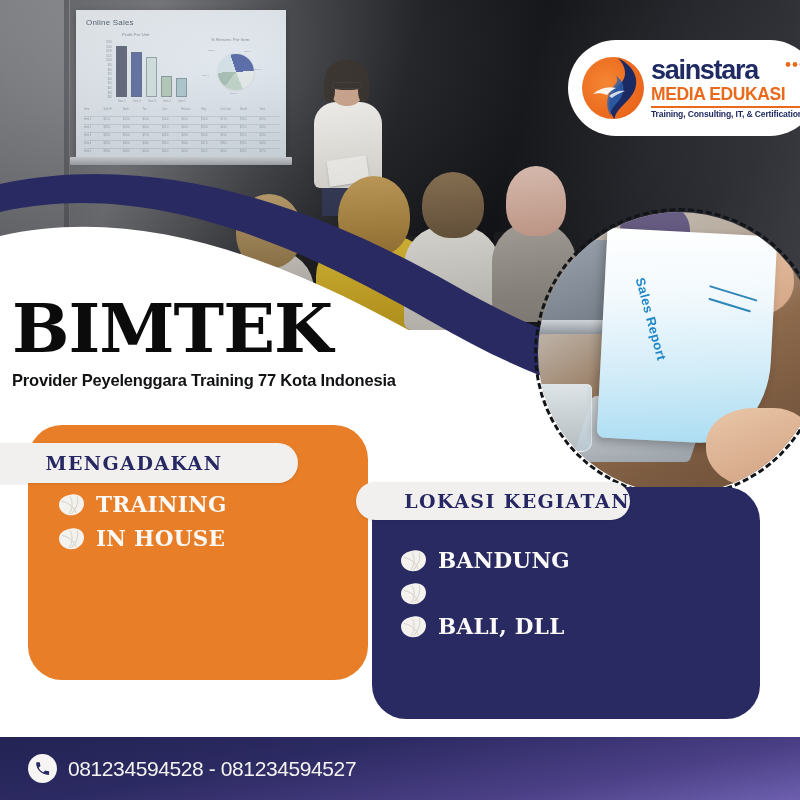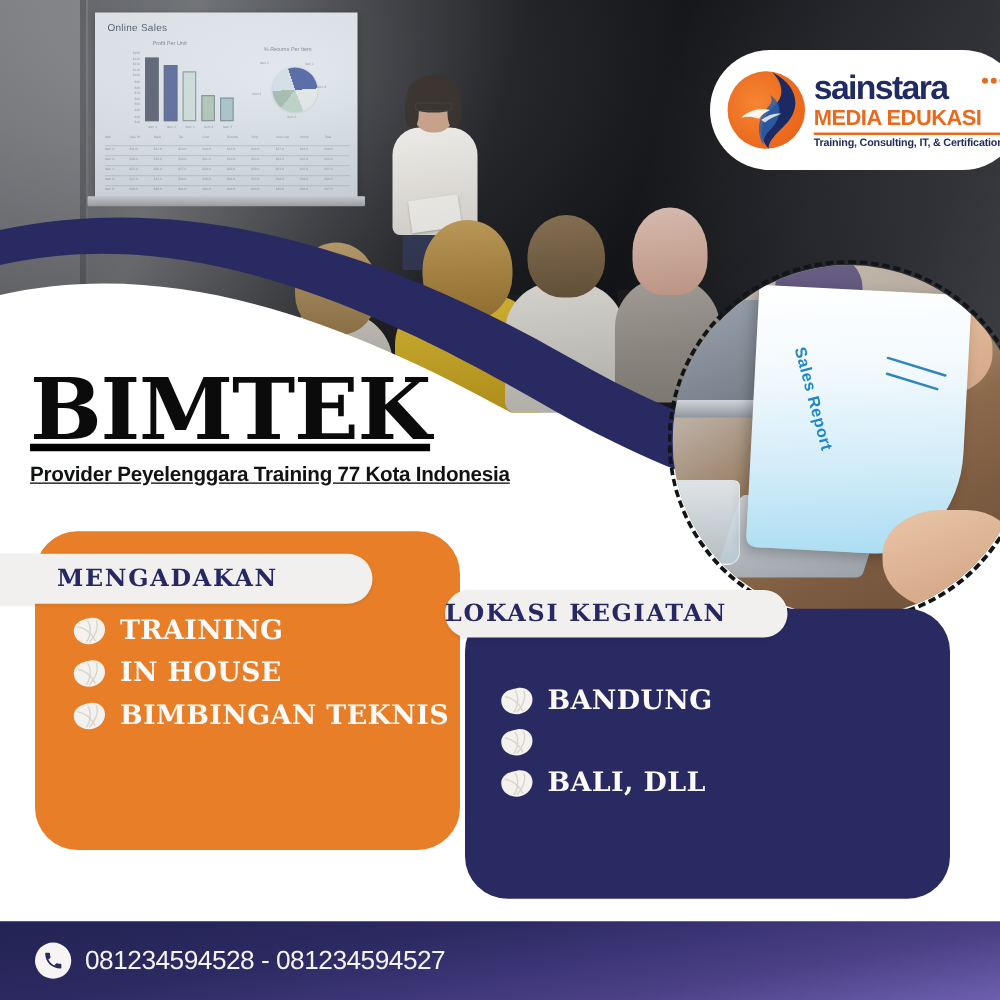--- a/index.html
+++ b/index.html
@@ -111,40 +111,40 @@
     background:linear-gradient(180deg,rgba(226,235,240,.92),rgba(186,201,210,.88));
     border-radius:5px 5px 10px 10px; border:1px solid rgba(255,255,255,.55); }
   .cp-lap2 { position:absolute; left:44px; top:184px; width:118px; height:66px;
     background:linear-gradient(170deg,#d5d9dd,#9aa1a8); transform:skewX(-18deg); border-radius:4px;}
   .cp-pen { position:absolute; left:214px; top:252px; width:46px; height:9px;
     background:linear-gradient(90deg,#e8e8ea,#9aa0a6); border-radius:5px; transform:rotate(-22deg);}
   .dash-ring { position:absolute; left:534px; top:208px; width:290px; height:290px;
     border-radius:50%; border:3px dashed #111418; }
 
   
-  .title-wrap { position:absolute; left:24px; top:296px;text-decoration:underline; }
+  .title-wrap { position:absolute; left:12px; top:296px; }
   .bimtek { font-family:"DejaVu Serif", serif; font-weight:700; font-size:68px; line-height:.95;
     color:#0b0b0b; letter-spacing:-1px; }
   .tagline { margin-top:10px; font-size:16.5px; font-weight:700; color:#111214; letter-spacing:-.2px;text-align:center; }
 
   
   .card-orange { position:absolute; left:28px; top:425px; width:340px; height:255px;
     background:#E87E27; border-radius:34px; }
   .pill-orange { position:absolute; left:-30px; top:443px; width:328px; height:40px;
     background:#F1F0EE; border-radius:22px; display:flex; align-items:center; justify-content:center;
     box-shadow:0 1px 3px rgba(0,0,0,.10); }
   .pill-txt { font-family:"DejaVu Serif", serif; font-weight:700; font-size:19px;
     color:#272764; letter-spacing:1.4px; }
   .list-orange { position:absolute; left:58px; top:492px; }
 
   
   .card-navy { position:absolute; left:372px; top:487px; width:388px; height:232px;
     background:#2A2A63; border-radius:34px; }
-  .pill-navy { position:absolute; left:356px; top:472px; width:274px; height:38px;
-    background:#F1F0EE; border-radius:21px; display:flex; align-items:center; justify-content:flex-start;
+  .pill-navy { position:absolute; left:356px; top:482px; width:274px; height:38px;
+    background:#F1F0EE; border-radius:21px; display:flex; align-items:center; justify-content:flex-end;
     box-shadow:0 1px 3px rgba(0,0,0,.10); }
   .list-navy { position:absolute; left:400px; top:548px; }
 
   
   .li { display:flex; align-items:center; margin-bottom:9px; }
   .li-txt { font-family:"DejaVu Serif", serif; font-weight:700; font-size:21.5px; color:#FBFAF8;
     letter-spacing:.3px; margin-left:11px; }
   .leaf { width:27px; height:23px; flex:0 0 27px; }
 
   
@@ -373,29 +373,20 @@
       </div>
       <div class="li">
         <svg class="leaf" viewBox="0 0 27 23">
           <path d="M13.5 1.5C20 0.2 26 4 26 10.5c0 6.6-6 11.8-12.8 11.8C6.6 22.3 1 18 1 11.6 1 5.8 6.6 2.4 13.5 1.5z" fill="#F4F2EE"></path>
           <path d="M12 3.5c3 4 3 12-1 17.5" fill="none" stroke="#D9D5CD" stroke-width="1.1"></path>
           <path d="M19 3.6c2.2 5-0.6 12.4-5.6 17.2" fill="none" stroke="#D9D5CD" stroke-width="1.1"></path>
           <path d="M4 8.4c5.4 0.6 11.4 5 14.2 11.4" fill="none" stroke="#D9D5CD" stroke-width="1.1"></path>
         </svg>
         <span class="li-txt">IN HOUSE</span>
       </div>
-      <div class="li">
-        <svg class="leaf" viewBox="0 0 27 23">
-          <path d="M13.5 1.5C20 0.2 26 4 26 10.5c0 6.6-6 11.8-12.8 11.8C6.6 22.3 1 18 1 11.6 1 5.8 6.6 2.4 13.5 1.5z" fill="#F4F2EE"></path>
-          <path d="M12 3.5c3 4 3 12-1 17.5" fill="none" stroke="#D9D5CD" stroke-width="1.1"></path>
-          <path d="M19 3.6c2.2 5-0.6 12.4-5.6 17.2" fill="none" stroke="#D9D5CD" stroke-width="1.1"></path>
-          <path d="M4 8.4c5.4 0.6 11.4 5 14.2 11.4" fill="none" stroke="#D9D5CD" stroke-width="1.1"></path>
-        </svg>
-        <span class="li-txt">BIMBINGAN TEKNIS</span>
-      </div>
     </div>
 
   <div class="card-navy"></div>
   <div class="pill-navy">
     <span class="pill-txt">LOKASI KEGIATAN</span>
   </div>
   <div class="list-navy" id="list-location">
       <div class="li">
         <svg class="leaf" viewBox="0 0 27 23">
           <path d="M13.5 1.5C20 0.2 26 4 26 10.5c0 6.6-6 11.8-12.8 11.8C6.6 22.3 1 18 1 11.6 1 5.8 6.6 2.4 13.5 1.5z" fill="#F4F2EE"></path>

